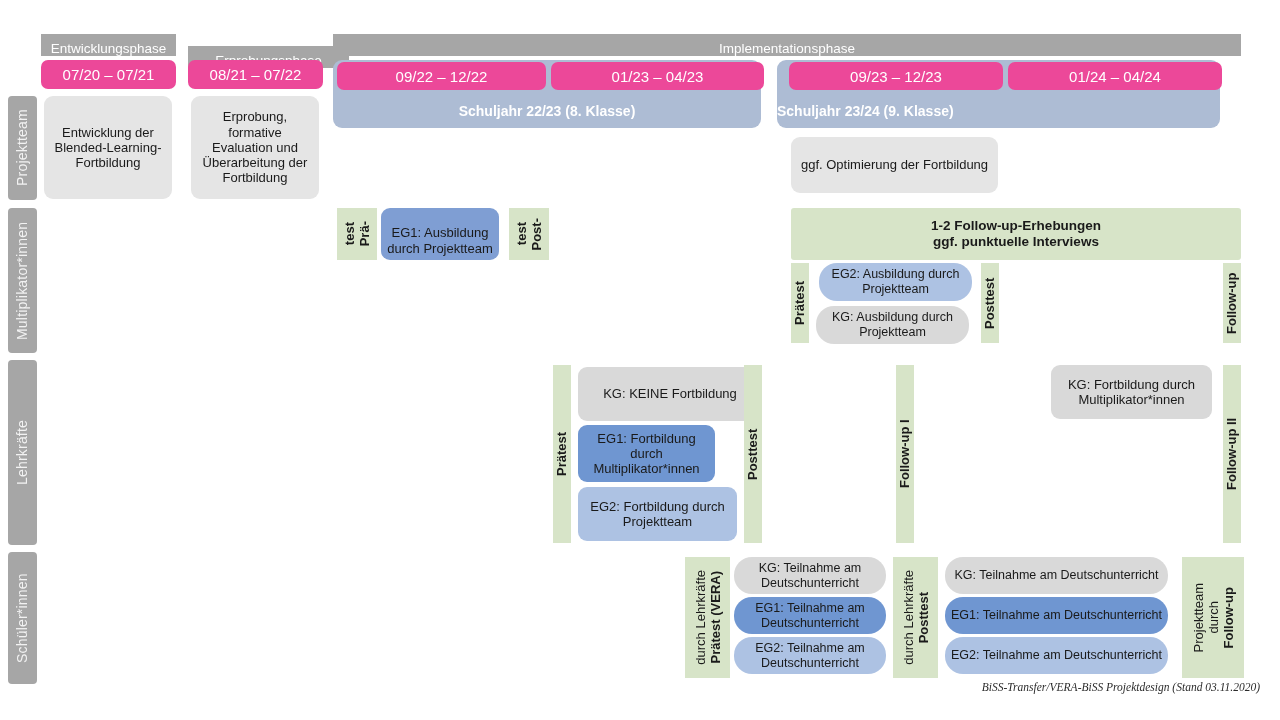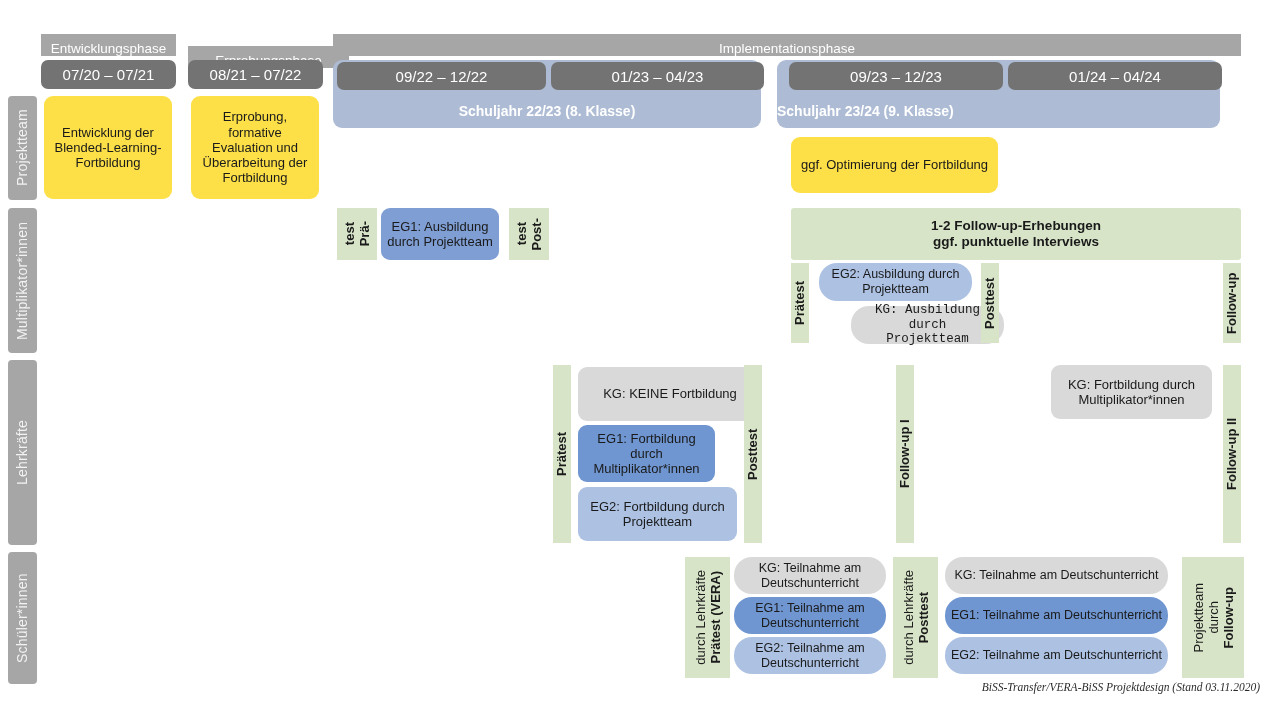--- a/index.html
+++ b/index.html
@@ -15,23 +15,23 @@
 
   
   .box{
     display:flex;align-items:center;justify-content:center;
     text-align:center;border-radius:9px;line-height:1.18;
   }
   .box.sq{border-radius:3px;}
 
   
   .c-grey-hdr   {background:#a6a6a6;color:#ffffff;}
-  .c-blue-chip  {background:#737373;color:#ffffff;}
+  .c-blue-chip  {background:#ec4899;color:#ffffff;}
   .c-blue-band  {background:#adbcd4;color:#ffffff;}
-  .c-lightgrey  {background:#fde047;color:#1a1a1a;}
+  .c-lightgrey  {background:#e5e5e5;color:#1a1a1a;}
   .c-grey-box   {background:#d9d9d9;color:#1a1a1a;}
   .c-sidebar    {background:#a6a6a6;color:#f2f2f2;}
   .c-blue-eg1   {background:#7f9ed3;color:#1a1a1a;}
   .c-blue-eg1d  {background:#6f96d1;color:#1a1a1a;}
   .c-blue-eg2   {background:#adc2e3;color:#1a1a1a;}
   .c-green      {background:#d7e4c8;color:#1a1a1a;}
 
   
   .vtext{
     writing-mode:vertical-rl;transform:rotate(180deg);
@@ -130,40 +130,40 @@
   <span>Erprobung, formative Evaluation und Überarbeitung der Fortbildung</span>
 </div>
 <div class="abs box c-lightgrey t13" style="left:791px;top:137px;width:207px;height:56px;padding:6px;">
   <span>ggf. Optimierung der Fortbildung</span>
 </div>
 
 <div class="abs c-green sq vstack" style="left:337px;top:208px;width:40px;height:52px;font-size:13px;font-weight:bold;">
   <span>Prä-</span>
   <span>test</span>
 </div>
-<div class="abs box c-blue-eg1 t13" style="left:381px;top:208px;width:118px;height:52px;padding:4px;">
+<div class="abs box c-blue-eg1 t13" style="left:381px;top:208px;width:118px;height:52px;padding:4px;align-items:flex-end;">
   <span>EG1: Ausbildung durch Projektteam</span>
 </div>
 <div class="abs c-green sq vstack" style="left:509px;top:208px;width:40px;height:52px;font-size:13px;font-weight:bold;">
   <span>Post-</span>
   <span>test</span>
 </div>
 
 <div class="abs box c-green sq t14b" style="left:791px;top:208px;width:450px;height:52px;flex-direction:column;">
   <span>1-2 Follow-up-Erhebungen</span>
   <span>ggf. punktuelle Interviews</span>
 </div>
 
 <div class="abs c-green sq vtext bold" style="left:791px;top:263px;width:18px;height:80px;font-size:13px;">
   <span>Prätest</span>
 </div>
 <div class="abs box c-blue-eg2 t12" style="left:819px;top:263px;width:153px;height:38px;padding:3px;">
   <span>EG2: Ausbildung durch Projektteam</span>
 </div>
-<div class="abs box c-grey-box t12" style="left:851px;top:306px;width:153px;height:38px;padding:16px;font-family:Liberation Mono, monospace;">
+<div class="abs box c-grey-box t12" style="left:816px;top:306px;width:153px;height:38px;padding:16px;">
   <span>KG: Ausbildung durch Projektteam</span>
 </div>
 <div class="abs c-green sq vtext bold" style="left:981px;top:263px;width:18px;height:80px;font-size:13px;">
   <span>Posttest</span>
 </div>
 <div class="abs c-green sq vtext bold" style="left:1223px;top:263px;width:18px;height:80px;font-size:13px;">
   <span>Follow-up</span>
 </div>
 
 <div class="abs c-green sq vtext bold" style="left:553px;top:365px;width:18px;height:178px;font-size:13px;">

